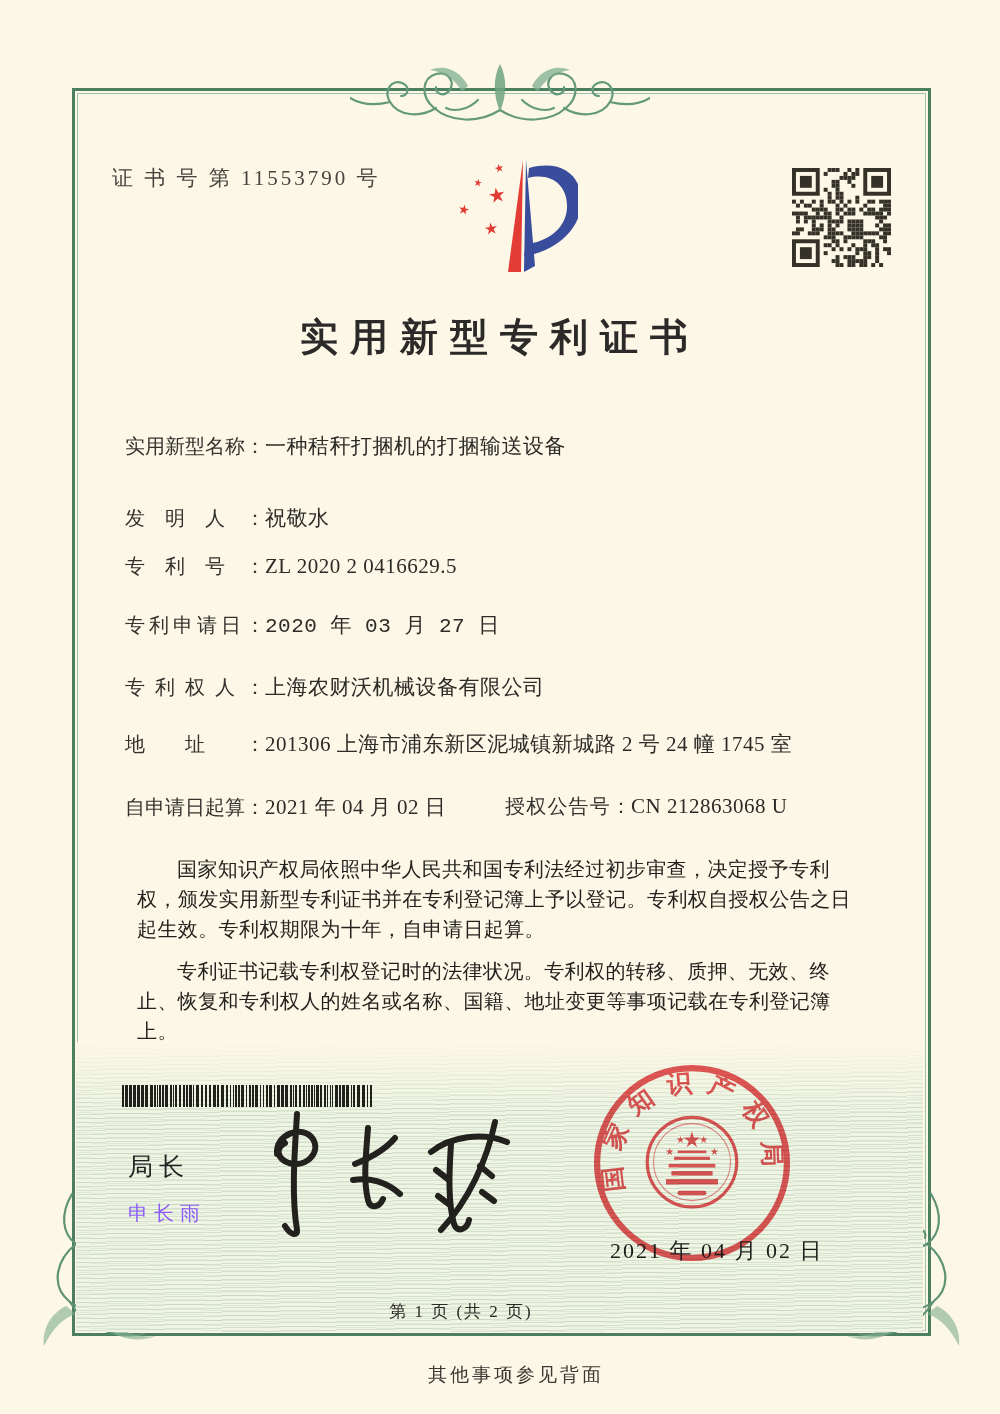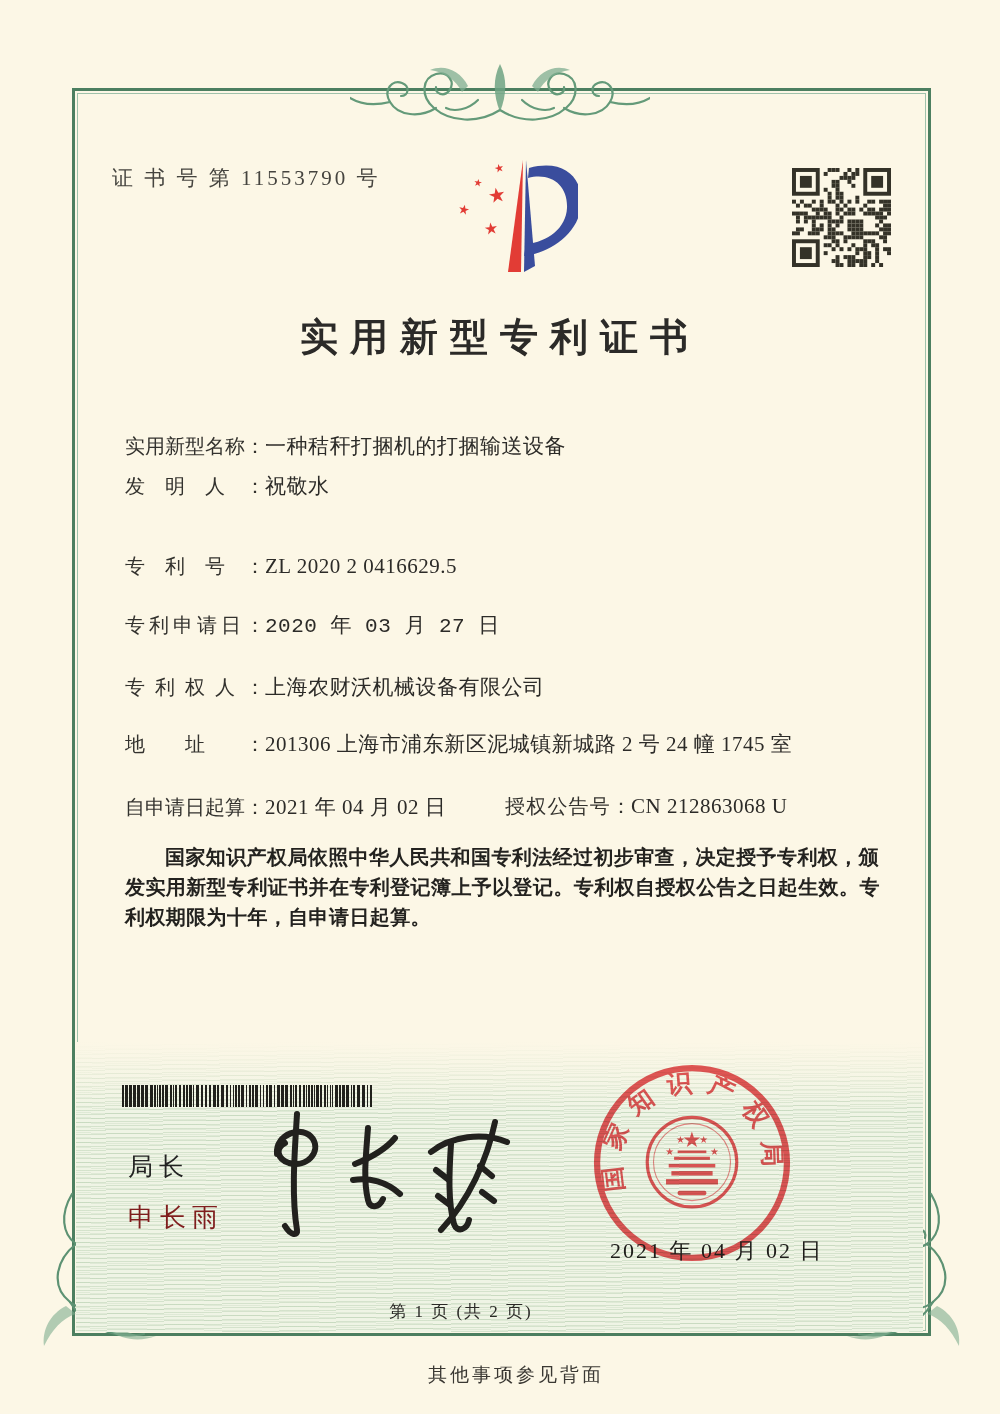--- a/index.html
+++ b/index.html
@@ -28,44 +28,44 @@
     left:0;top:312px;width:1000px;text-align:center;
     font-size:38px;font-weight:700;letter-spacing:12px;color:#2b2a28;
   }
   
   .field-row{position:absolute;left:125px;width:760px;height:30px;font-size:21px;white-space:nowrap;}
   .field-label{
     display:inline-block;width:140px;font-size:20px;
     text-align:justify;text-align-last:justify;vertical-align:baseline;color:#33322e;
   }
   .field-value{font-size:21px;color:#2c2b28;letter-spacing:.5px;}
-  #row-name{top:432px;} #row-inventor{top:472px;} #row-patentno{top:553px;}
+  #row-name{top:432px;} #row-inventor{top:504px;} #row-patentno{top:553px;}
   #row-filing{top:611px;font-family:Liberation Mono, monospace;} #row-patentee{top:673px;} #row-address{top:730px;}
   #row-grant{top:793px;}
   .pair2{position:absolute;left:380px;top:0;}
   
   #body-text{left:125px;top:842px;width:757px;font-size:20px;line-height:30px;color:#23221f;}
-  #body-text p{margin:0;text-indent:2em;letter-spacing:.4px;font-weight:bold;}
+  #body-text p{margin:12px;text-indent:2em;letter-spacing:.4px;}
   
   #band{
     left:76px;top:1042px;width:847px;height:290px;
     background:
       repeating-linear-gradient(179deg, rgba(150,185,145,.30) 0px, rgba(150,185,145,.30) 1px, rgba(243,247,235,0) 1px, rgba(243,247,235,0) 4px),
       repeating-linear-gradient(181deg, rgba(150,185,145,.18) 0px, rgba(150,185,145,.18) 1px, rgba(243,247,235,0) 1px, rgba(243,247,235,0) 5px),
       #eff4e5;
   }
   #band::before{
     content:"";position:absolute;left:0;top:0;right:0;height:70px;
     background:linear-gradient(to bottom,#fcf7e6 0%,rgba(252,247,230,0) 100%);
   }
   
   #barcode{left:122px;top:1085px;}
   #commissioner-title{left:128px;top:1150px;font-size:25px;letter-spacing:6px;color:#222;
     font-family:"Liberation Sans","DejaVu Sans",sans-serif;}
-  #commissioner-name{left:128px;top:1200px;font-size:26px;letter-spacing:6px;color:#7f1d1d;
+  #commissioner-name{left:128px;top:1200px;font-size:20px;letter-spacing:6px;color:#8b5cf6;
     font-family:Liberation Serif, serif;}
   #signature{left:255px;top:1108px;}
   #seal{left:589px;top:1060px;mix-blend-mode:multiply;opacity:.92;}
   #seal-date{left:610px;top:1236px;font-size:22px;letter-spacing:2px;color:#1e1d1a;z-index:5;}
   #page-number{left:0;top:1300px;width:922px;text-align:center;font-size:17px;letter-spacing:2px;color:#2a2926;}
   #back-note{left:16px;top:1362px;width:1000px;text-align:center;font-size:19px;letter-spacing:3px;color:#3a3833;}
   
   #garland{left:350px;top:52px;}
   #corner-bl{left:36px;top:1190px;}
   #corner-br{left:835px;top:1190px;}
@@ -373,20 +373,21 @@
 </div>
 <div id="row-grant" class="field-row">
   <span class="field-label">自申请日起算：</span><span class="field-value">2021 年 04 月 02 日</span>
   <span class="pair2">
     <span class="field-label" style="width:126px">授权公告号：</span><span class="field-value">CN 212863068 U</span>
   </span>
 </div>
 
 <div id="body-text" class="abs">
   <p>国家知识产权局依照中华人民共和国专利法经过初步审查，决定授予专利权，颁发实用新型专利证书并在专利登记簿上予以登记。专利权自授权公告之日起生效。专利权期限为十年，自申请日起算。</p>
+  <p>专利证书记载专利权登记时的法律状况。专利权的转移、质押、无效、终止、恢复和专利权人的姓名或名称、国籍、地址变更等事项记载在专利登记簿上。</p>
 </div>
 
 <div id="band" class="abs"></div>
 
 <svg id="barcode" class="abs" width="256" height="22" viewBox="0 0 256 22">
     <rect x="0" y="0" width="2" height="22" fill="#21211c"></rect>
     <rect x="3" y="0" width="3" height="22" fill="#21211c"></rect>
     <rect x="7" y="0" width="3" height="22" fill="#21211c"></rect>
     <rect x="11" y="0" width="3" height="22" fill="#21211c"></rect>
     <rect x="15" y="0" width="3" height="22" fill="#21211c"></rect>

